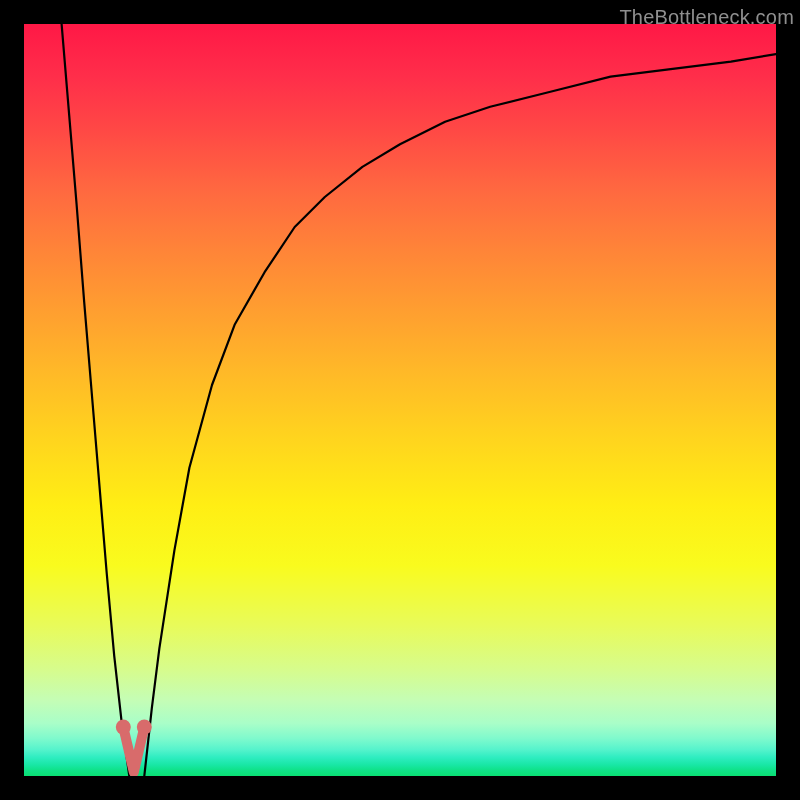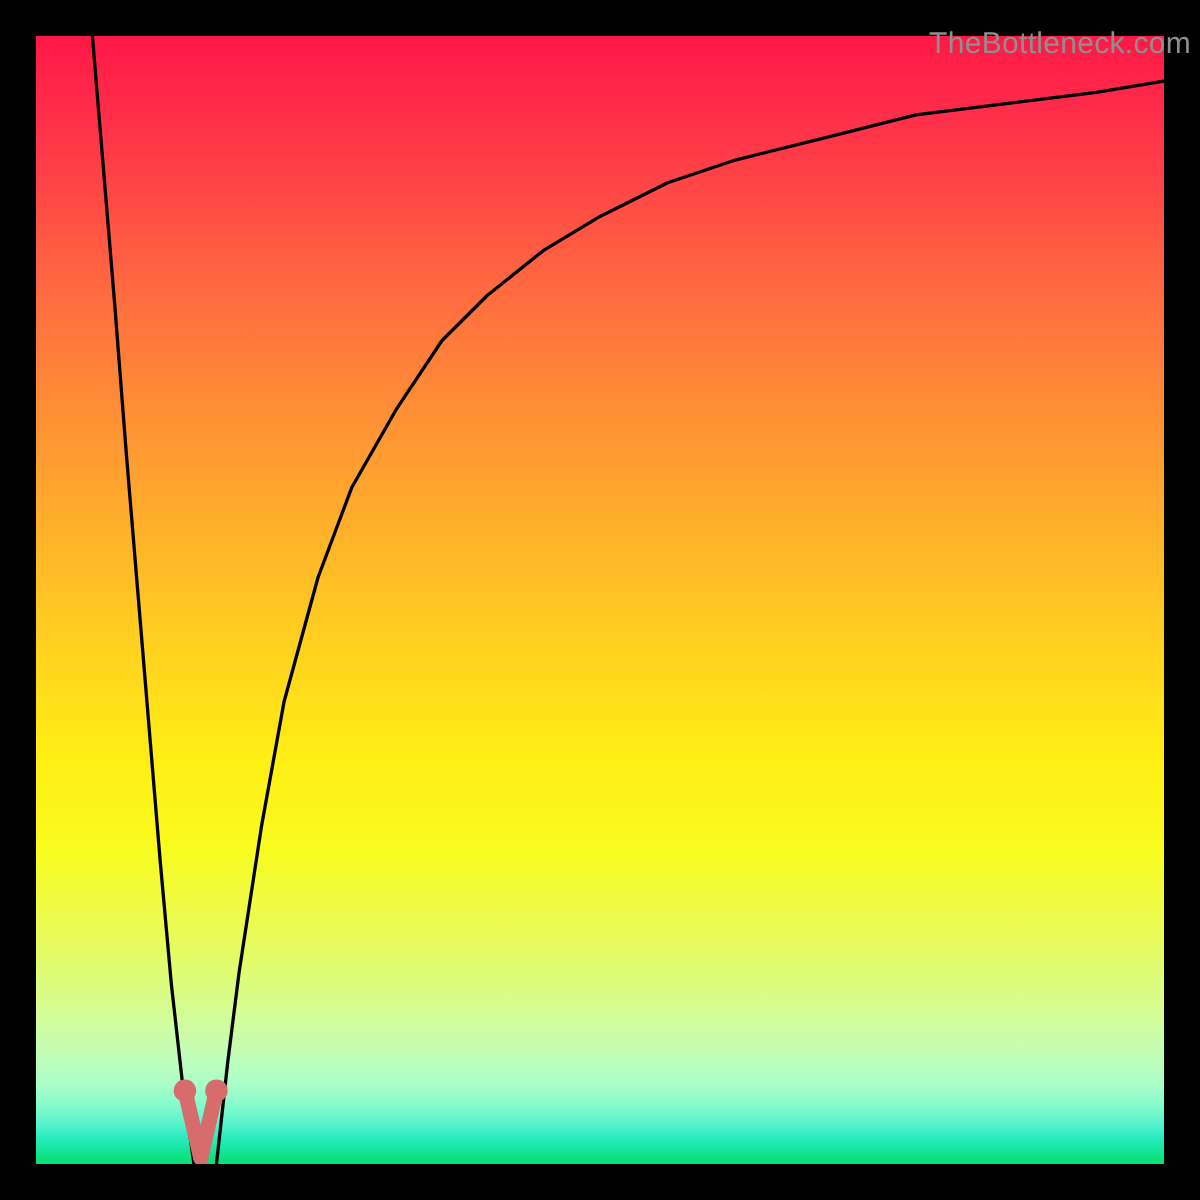--- a/index.html
+++ b/index.html
@@ -70,21 +70,21 @@
     stroke: #d86b6b;
     stroke-width: 10;
     stroke-linecap: round;
     stroke-linejoin: round;
   }
   .dot {
     fill: #d86b6b;
   }
   .watermark {
     position: absolute;
-    top: 18px;
+    top: 6px;
     right: 6px;
     color: #8f8f8f;
     font-size: 20px;
     letter-spacing: 0.2px;
     font-weight: 500;
   }
 </style>
 </head>
 <body>
 

